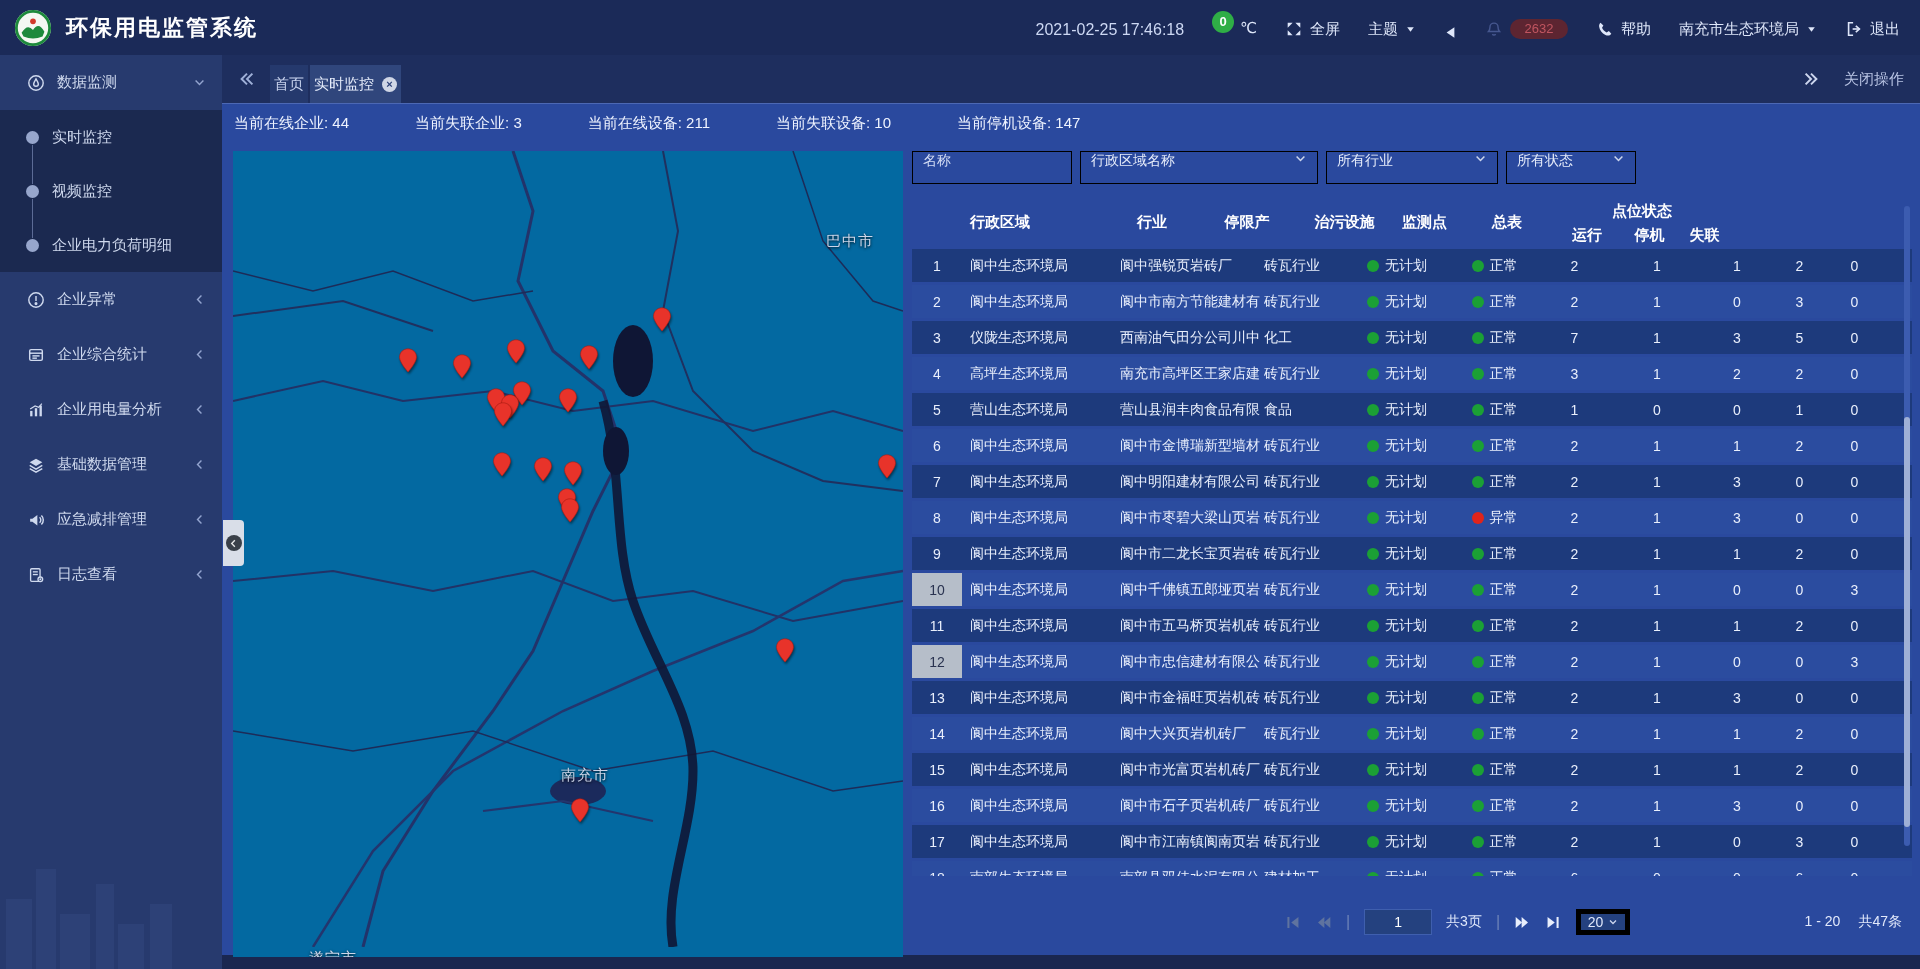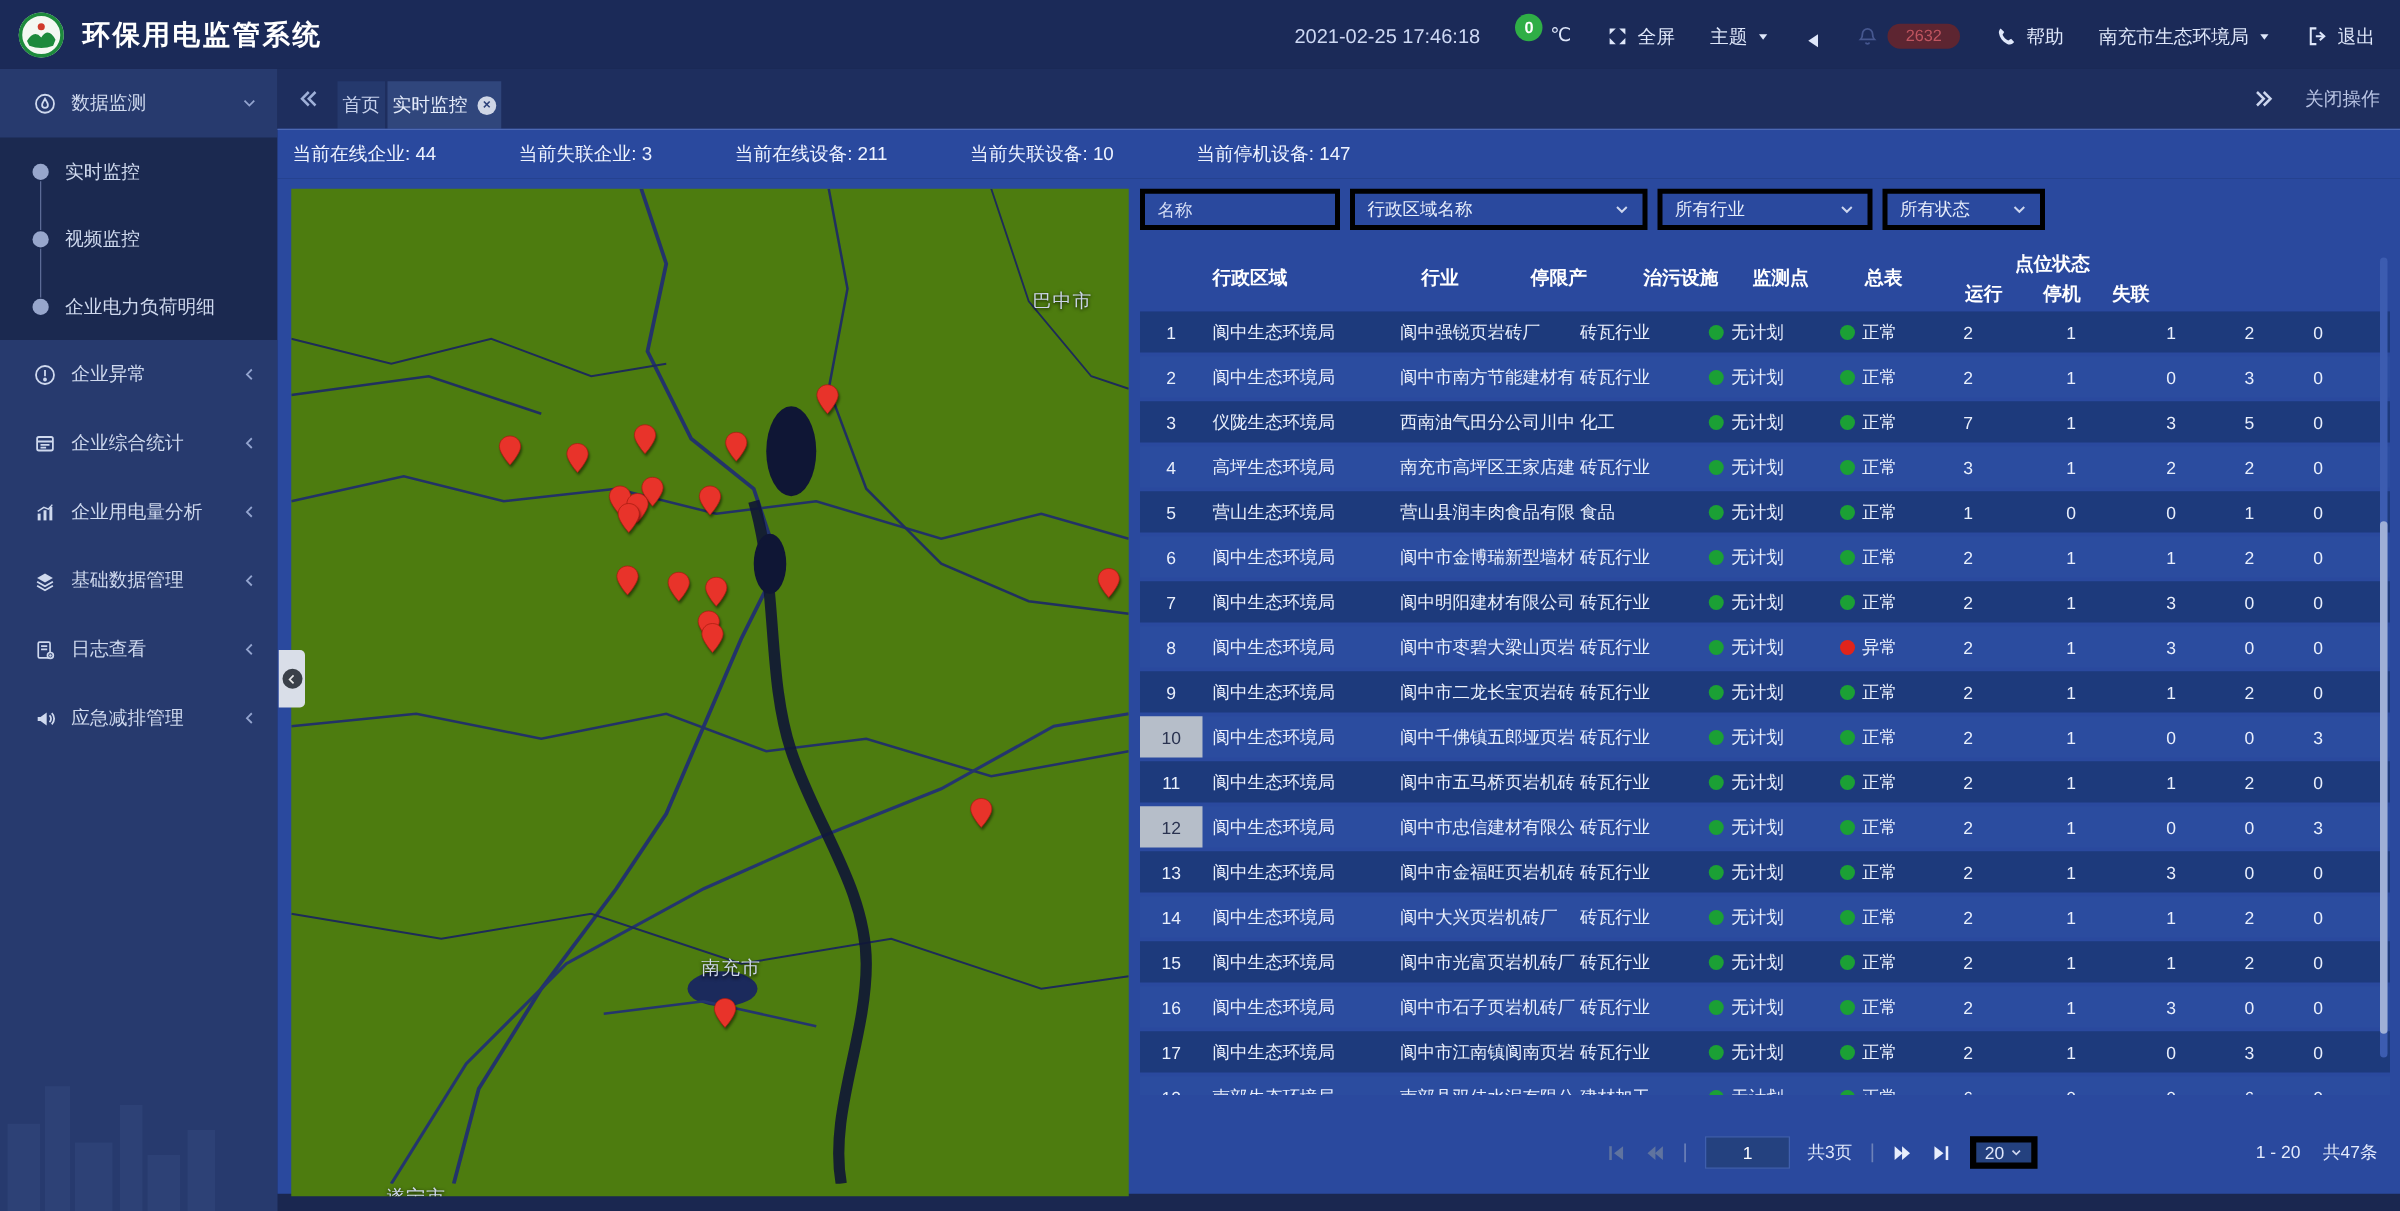--- a/index.html
+++ b/index.html
@@ -55,37 +55,37 @@
 
   
   .statsbar{position:absolute;left:222px;top:103px;width:1698px;height:40px;background:#2a499e;
     border-top:1px solid #4c68b4;display:flex;align-items:center;gap:66px;padding-left:12px;
     font-size:15px;color:#eef3ff}
 
   
   .content{position:absolute;left:222px;top:143px;width:1698px;height:812px;background:#2a499e}
 
   
-  .map{position:absolute;left:11px;top:8px;width:670px;height:806px;background:#4d7c0f;overflow:hidden}
+  .map{position:absolute;left:11px;top:8px;width:670px;height:806px;background:#0369a1;overflow:hidden}
   .map-city{position:absolute;color:#cdd6ea;font-size:15px;transform:translate(-50%,-50%);
     text-shadow:0 1px 3px #000;letter-spacing:1px}
   .map-pin{position:absolute;width:19px;height:25px;transform:translate(-50%,-100%);
     filter:drop-shadow(1px 2px 1px rgba(0,0,0,.45))}
   .map-pin svg{width:100%;height:100%}
   .collapse-tab{position:absolute;left:1px;top:377px;width:21px;height:46px;background:#d9dee8;
     border-radius:0 4px 4px 0;display:flex;align-items:center;justify-content:center;cursor:pointer;z-index:3}
   .collapse-tab .cc{width:16px;height:16px;border-radius:50%;background:#3a4049;color:#e8e8e8;
     display:flex;align-items:center;justify-content:center}
   .collapse-tab svg{width:9px;height:9px}
 
   
   .panel{position:absolute;left:690px;top:8px;width:1000px;height:796px}
   .filters{display:flex;gap:8px;height:33px}
-  .f-box{height:33px;border:4px solid #000000;background:transparent;color:#e6ecfa;font-size:14px;
-    display:flex;align-items:center;padding:0 10px;cursor:pointer}
+  .f-box{height:33px;border:1px solid #000000;background:transparent;color:#e6ecfa;font-size:14px;
+    display:flex;align-items:flex-start;padding:0 10px;cursor:pointer}
   .f-input{width:160px}
   .f-input input{width:100%;background:transparent;border:none;outline:none;color:#e6ecfa;
     font-size:14px;font-family:inherit}
   .f-input input::placeholder{color:#d4ddf5;opacity:1}
   .f-sel{justify-content:space-between}
   .f-sel .chev{width:13px;height:13px;color:#cdd6ee}
   .w238{width:238px}.w172{width:172px}.w130{width:130px}
 
   
   .thead{margin-top:11px;height:54px;display:flex;color:#fff;font-size:15px;font-weight:bold}
@@ -296,44 +296,44 @@
           </span>
           <span class="g-lbl">基础数据管理</span>
           <span class="icn chev">
             <svg viewBox="0 0 20 20" fill="none" stroke="currentColor" stroke-width="2.2">
               <polyline points="13,4 7,10 13,16"></polyline>
             </svg>
           </span>
         </div>
         <div class="group-row">
           <span class="icn ">
+            <svg viewBox="0 0 20 20" fill="none" stroke="currentColor" stroke-width="1.6">
+              <path d="M3.5 8.5 v3.5 h2.5 l5.5 4 V4.5 l-5.5 4 Z" fill="currentColor" stroke="none"></path>
+              <path d="M14 7 a4 4 0 0 1 0 6"></path>
+              <path d="M16 5 a7 7 0 0 1 0 10"></path>
+            </svg>
+          </span>
+          <span class="g-lbl">应急减排管理</span>
+          <span class="icn chev">
+            <svg viewBox="0 0 20 20" fill="none" stroke="currentColor" stroke-width="2.2">
+              <polyline points="13,4 7,10 13,16"></polyline>
+            </svg>
+          </span>
+        </div>
+        <div class="group-row">
+          <span class="icn ">
             <svg viewBox="0 0 20 20" fill="none" stroke="currentColor" stroke-width="1.5">
               <rect x="4" y="3" width="10.5" height="14" rx="1.2"></rect>
               <line x1="6.5" y1="6.5" x2="12" y2="6.5"></line>
               <line x1="6.5" y1="9.5" x2="12" y2="9.5"></line>
               <circle cx="14.8" cy="14.8" r="2.6" fill="#273a6e"></circle>
               <circle cx="14.8" cy="14.8" r="1.1" fill="currentColor" stroke="none"></circle>
             </svg>
           </span>
           <span class="g-lbl">日志查看</span>
-          <span class="icn chev">
-            <svg viewBox="0 0 20 20" fill="none" stroke="currentColor" stroke-width="2.2">
-              <polyline points="13,4 7,10 13,16"></polyline>
-            </svg>
-          </span>
-        </div>
-        <div class="group-row">
-          <span class="icn ">
-            <svg viewBox="0 0 20 20" fill="none" stroke="currentColor" stroke-width="1.6">
-              <path d="M3.5 8.5 v3.5 h2.5 l5.5 4 V4.5 l-5.5 4 Z" fill="currentColor" stroke="none"></path>
-              <path d="M14 7 a4 4 0 0 1 0 6"></path>
-              <path d="M16 5 a7 7 0 0 1 0 10"></path>
-            </svg>
-          </span>
-          <span class="g-lbl">应急减排管理</span>
           <span class="icn chev">
             <svg viewBox="0 0 20 20" fill="none" stroke="currentColor" stroke-width="2.2">
               <polyline points="13,4 7,10 13,16"></polyline>
             </svg>
           </span>
         </div>
       </div>
     <div class="skyline">
       <div style="left:6px;width:26px;height:70px"></div>
       <div style="left:36px;width:20px;height:100px"></div>

